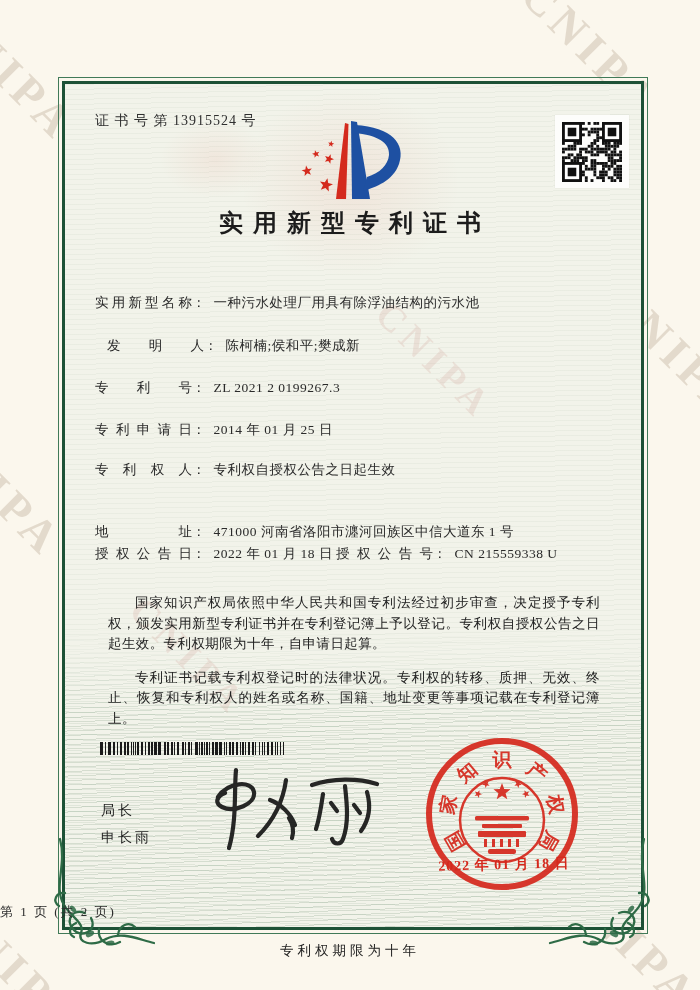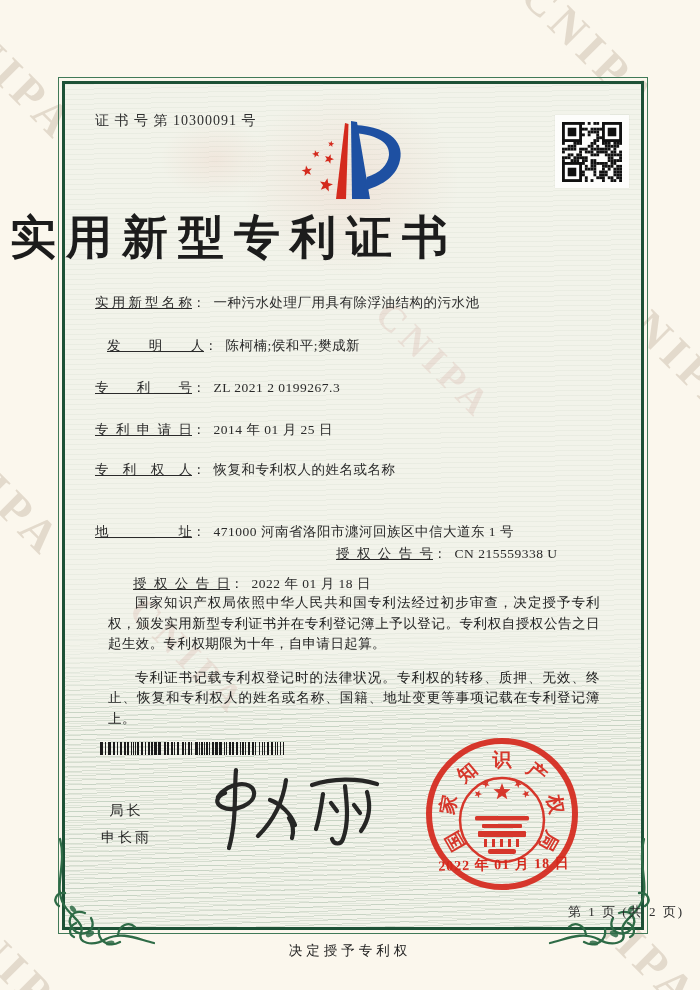--- a/index.html
+++ b/index.html
@@ -23,48 +23,48 @@
      -webkit-mask-image:linear-gradient(rgba(0,0,0,0) 0,#000 90px);
      mask-image:linear-gradient(rgba(0,0,0,0) 0,#000 90px);}
   .guilloche-top{position:absolute;left:0;right:0;top:0;height:560px;
      background-image:repeating-linear-gradient(179deg, rgba(120,150,120,.07) 0 1px, transparent 1px 5px);}
 
   
   .cert-number{position:absolute;left:95px;top:112px;font-size:14px;color:#2f2f2f;letter-spacing:1px;}
   .logo{position:absolute;left:300px;top:113px;width:115px;height:90px;}
   .qr-box{position:absolute;left:555px;top:115px;width:74px;height:73px;background:#fdfdfb;box-shadow:0 0 1px rgba(0,0,0,.12);}
   .qr-box svg{position:absolute;left:6px;top:7px;}
-  .title{position:absolute;left:0;right:0;top:207px;text-align:left;font-size:46px;font-weight:700;
+  .title{position:absolute;left:0;right:0;top:207px;text-align:center;font-size:24px;font-weight:700;
          color:#1c1c1c;letter-spacing:10px;text-indent:10px;}
 
   .fields{position:absolute;left:95px;top:0;width:520px;font-size:13.5px;color:#2a2a2a;}
   .frow{position:absolute;left:0;white-space:nowrap;}
-  .flabel{display:inline-block;width:97px;text-align:justify;text-align-last:justify;vertical-align:bottom;text-decoration:underline;}
+  .flabel{display:inline-block;width:97px;text-align:justify;text-align-last:justify;vertical-align:bottom;}
   .fcolon{margin-right:8px;}
   .fvalue{letter-spacing:.5px;}
   .frow2{position:absolute;white-space:nowrap;}
 
   .paras{position:absolute;left:95px;top:580px;width:518px;font-size:13.5px;line-height:20.5px;color:#222;
          text-align:justify;letter-spacing:.4px;}
   .paras p{margin:13px;text-indent:2em;}
 
   .barcode{position:absolute;left:100px;top:742px;width:184px;height:13px;}
   .signer{position:absolute;left:101px;top:797px;font-family:"Liberation Sans","DejaVu Sans",sans-serif;
-          font-size:14px;color:#1f1f1f;letter-spacing:3px;line-height:27px;text-align:center;}
+          font-size:14px;color:#1f1f1f;letter-spacing:3px;line-height:27px;}
   .signature{position:absolute;left:200px;top:760px;}
 
   .seal{position:absolute;left:420px;top:732px;width:164px;height:164px;}
   .seal-date{position:absolute;left:418px;top:856px;width:172px;text-align:center;color:#d5281c;
              font-size:14px;letter-spacing:1px;font-weight:bold;transform:rotate(-1.5deg);}
 
   .flourish{position:absolute;width:118px;height:118px;}
   .flourish.bl{left:40px;top:835px;}
   .flourish.br{left:546px;top:835px;transform:scaleX(-1);}
 
-  .page-info{position:absolute;left:0;right:16px;top:903px;text-align:right;font-size:13px;color:#2d2d2d;letter-spacing:2px;}
+  .page-info{position:absolute;left:0;right:0;top:903px;text-align:left;font-size:13px;color:#2d2d2d;letter-spacing:2px;}
   .footer-note{position:absolute;left:0;right:0;top:942px;text-align:center;font-size:13.5px;color:#1e1e1e;letter-spacing:4px;}
 </style>
 </head>
 <body>
 
 <div class="page">
 
   <div class="wm outer" style="left:-35px;top:-8px;">CNIPA</div>
   <div class="wm outer" style="left:548px;top:-32px;">CNIPA</div>
   <div class="wm outer" style="left:-48px;top:408px;">CNIPA</div>
@@ -78,21 +78,21 @@
       <div class="guilloche"></div>
     </div>
   </div>
 
   <div class="ghost" style="left:225px;top:75px;width:250px;height:215px;background:radial-gradient(ellipse at center, rgba(225,125,105,.12), rgba(225,125,105,0) 62%);"></div>
   <div class="ghost" style="left:150px;top:115px;width:130px;height:90px;background:radial-gradient(ellipse at center, rgba(225,125,105,.10), rgba(225,125,105,0) 60%);"></div>
 
   <div class="wm inner" style="left:398px;top:292px;">CNIPA</div>
   <div class="wm inner" style="left:152px;top:588px;">CNIPA</div>
 
-  <div class="cert-number">证 书 号 第 10300091 号</div>
+  <div class="cert-number">证 书 号 第 13915524 号</div>
 
   <svg class="logo" viewBox="0 0 115 90">
     <polygon points="45,10 48.5,11 46,86 36,86" fill="#d42a1d"></polygon>
     <polygon points="51,8 57,9 70,86 52,86" fill="#1e50a2"></polygon>
     <path d="M55,12 C92,14 106,31 99,51 C93,68 76,74 63,78 L67,64 C80,60 88,52 89,42 C90,30 78,22 54,20 Z" fill="#1e50a2"></path>
     <g id="logo-stars" fill="#d42a1d">
         <polygon points="31.56,27.85 31.97,30.07 34.17,30.55 32.19,31.63 32.40,33.88 30.77,32.32 28.70,33.22 29.67,31.19 28.17,29.50 30.41,29.79"></polygon>
         <polygon points="14.96,37.14 16.60,39.43 19.35,38.82 17.68,41.09 19.11,43.52 16.43,42.62 14.57,44.73 14.59,41.91 12.01,40.79 14.69,39.94"></polygon>
         <polygon points="30.71,41.30 30.74,44.83 34.00,46.17 30.65,47.29 30.38,50.81 28.28,47.97 24.85,48.80 26.90,45.93 25.06,42.92 28.42,43.98"></polygon>
         <polygon points="6.04,52.58 8.01,55.92 11.86,55.42 9.29,58.32 10.96,61.82 7.40,60.27 4.59,62.94 4.96,59.08 1.55,57.23 5.34,56.40"></polygon>
@@ -289,26 +289,26 @@
     <div class="frow" style="top:337px;margin-left:12px;">
       <span class="flabel">发明人</span><span class="fcolon">：</span><span class="fvalue">陈柯楠;侯和平;樊成新</span>
     </div>
     <div class="frow" style="top:379px;">
       <span class="flabel">专利号</span><span class="fcolon">：</span><span class="fvalue">ZL 2021 2 0199267.3</span>
     </div>
     <div class="frow" style="top:421px;">
       <span class="flabel">专利申请日</span><span class="fcolon">：</span><span class="fvalue">2014 年 01 月 25 日</span>
     </div>
     <div class="frow" style="top:461px;">
-      <span class="flabel">专利权人</span><span class="fcolon">：</span><span class="fvalue">恢复和专利权人的姓名或名称</span>
+      <span class="flabel">专利权人</span><span class="fcolon">：</span><span class="fvalue">专利权自授权公告之日起生效</span>
     </div>
     <div class="frow" style="top:503px;margin-top:20px;">
       <span class="flabel">地址</span><span class="fcolon">：</span><span class="fvalue">471000 河南省洛阳市瀍河回族区中信大道东 1 号</span>
     </div>
-    <div class="frow" style="top:575px;margin-left:38px;">
+    <div class="frow" style="top:545px;">
       <span class="flabel">授权公告日</span><span class="fcolon">：</span><span class="fvalue">2022 年 01 月 18 日</span>
     </div>
     <div class="frow2" style="top:545px;left:241px;">
       <span class="flabel">授权公告号</span><span class="fcolon">：</span><span class="fvalue">CN 215559338 U</span>
     </div>
   </div>
 
   <div class="paras">
     <p>国家知识产权局依照中华人民共和国专利法经过初步审查，决定授予专利权，颁发实用新型专利证书并在专利登记簿上予以登记。专利权自授权公告之日起生效。专利权期限为十年，自申请日起算。</p>
     <p>专利证书记载专利权登记时的法律状况。专利权的转移、质押、无效、终止、恢复和专利权人的姓名或名称、国籍、地址变更等事项记载在专利登记簿上。</p>
@@ -456,15 +456,15 @@
       <path d="M36,88 c-7,3 -8,11 -2,14"></path>
     </g>
     <g fill="#2e6b46" opacity=".85">
       <ellipse cx="50" cy="99" rx="4.5" ry="2.6" transform="rotate(-30 50 99)"></ellipse>
       <ellipse cx="33" cy="74" rx="4" ry="2.3" transform="rotate(50 33 74)"></ellipse>
       <ellipse cx="70" cy="108" rx="4.5" ry="2.4" transform="rotate(-12 70 108)"></ellipse>
     </g>
   </svg>
 
   <div class="page-info">第 1 页 (共 2 页)</div>
-  <div class="footer-note">决定授予专利权</div>
+  <div class="footer-note">专利权期限为十年</div>
 
 </div>
 
 </body></html>

